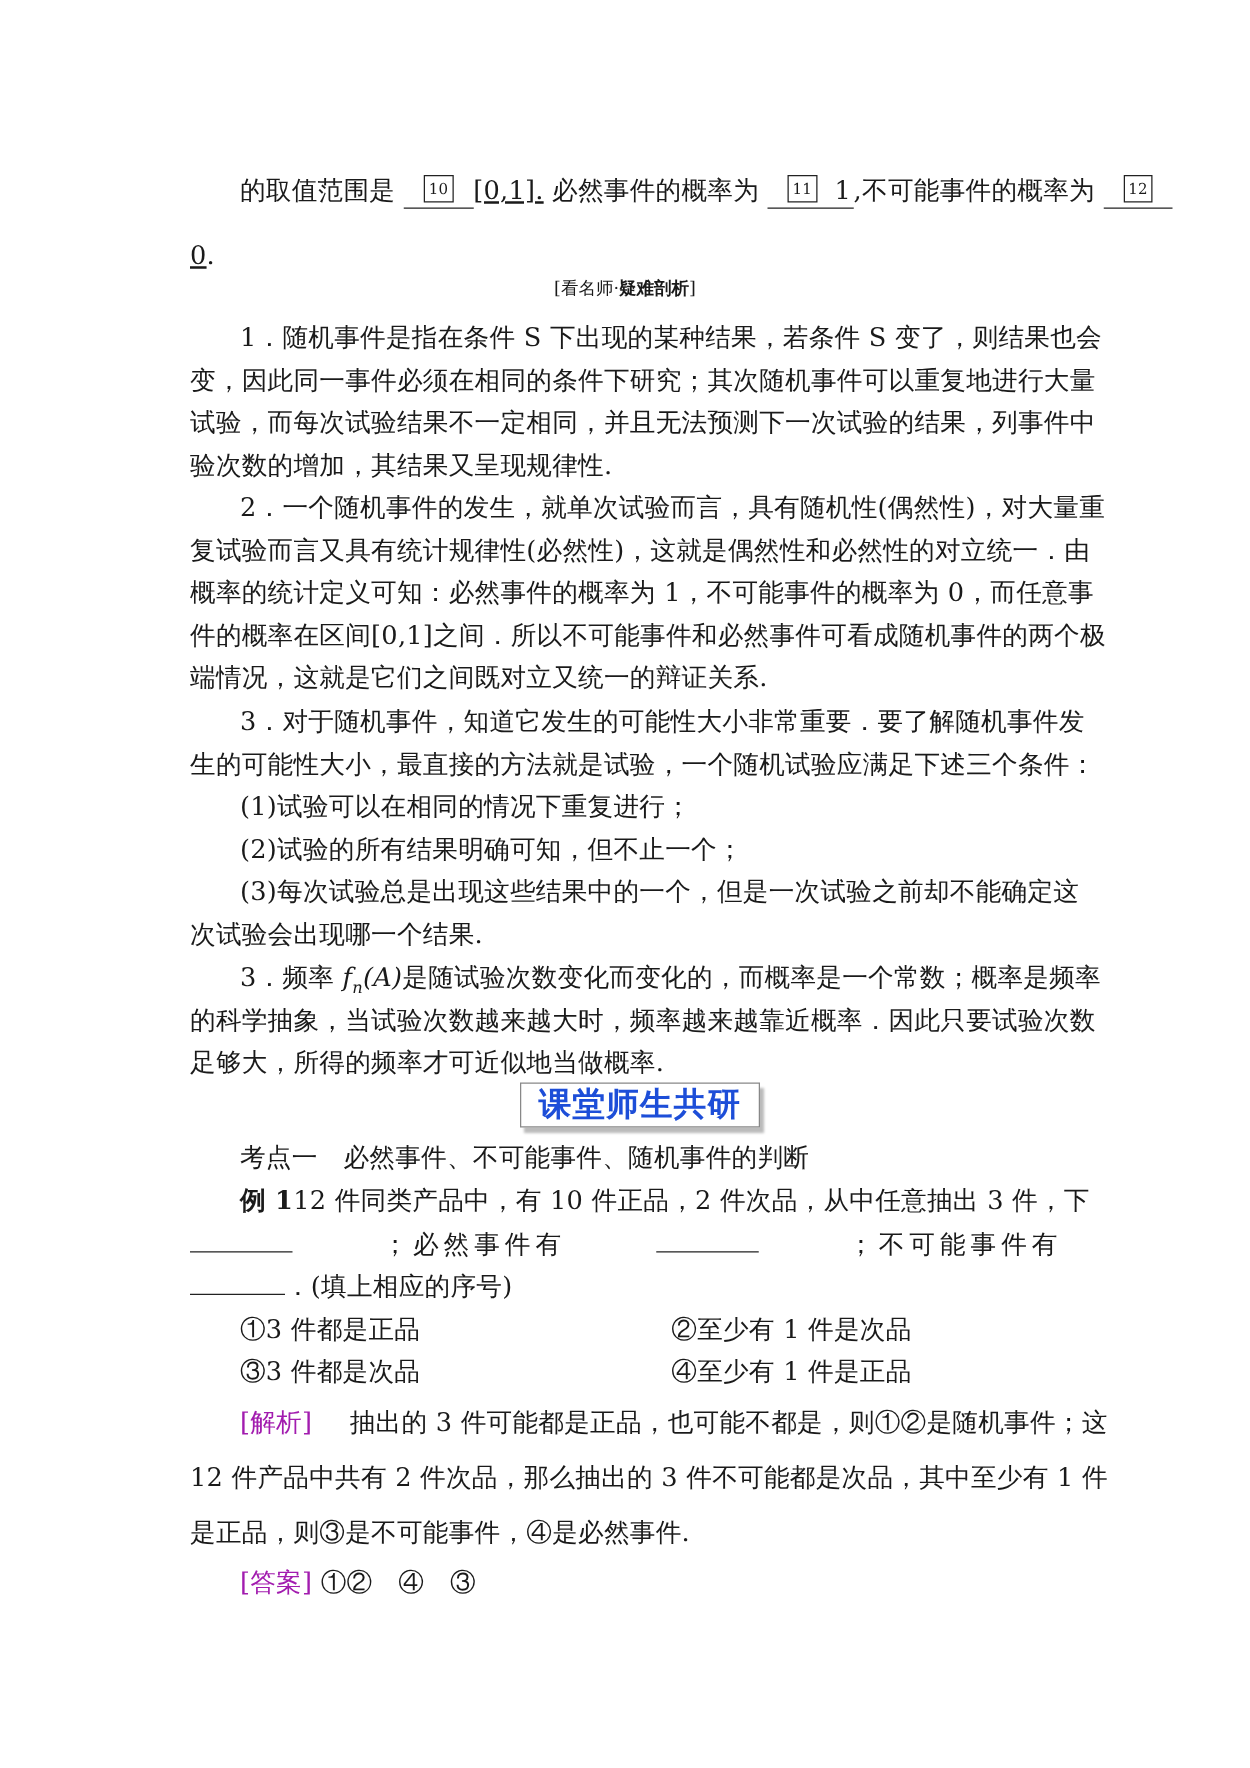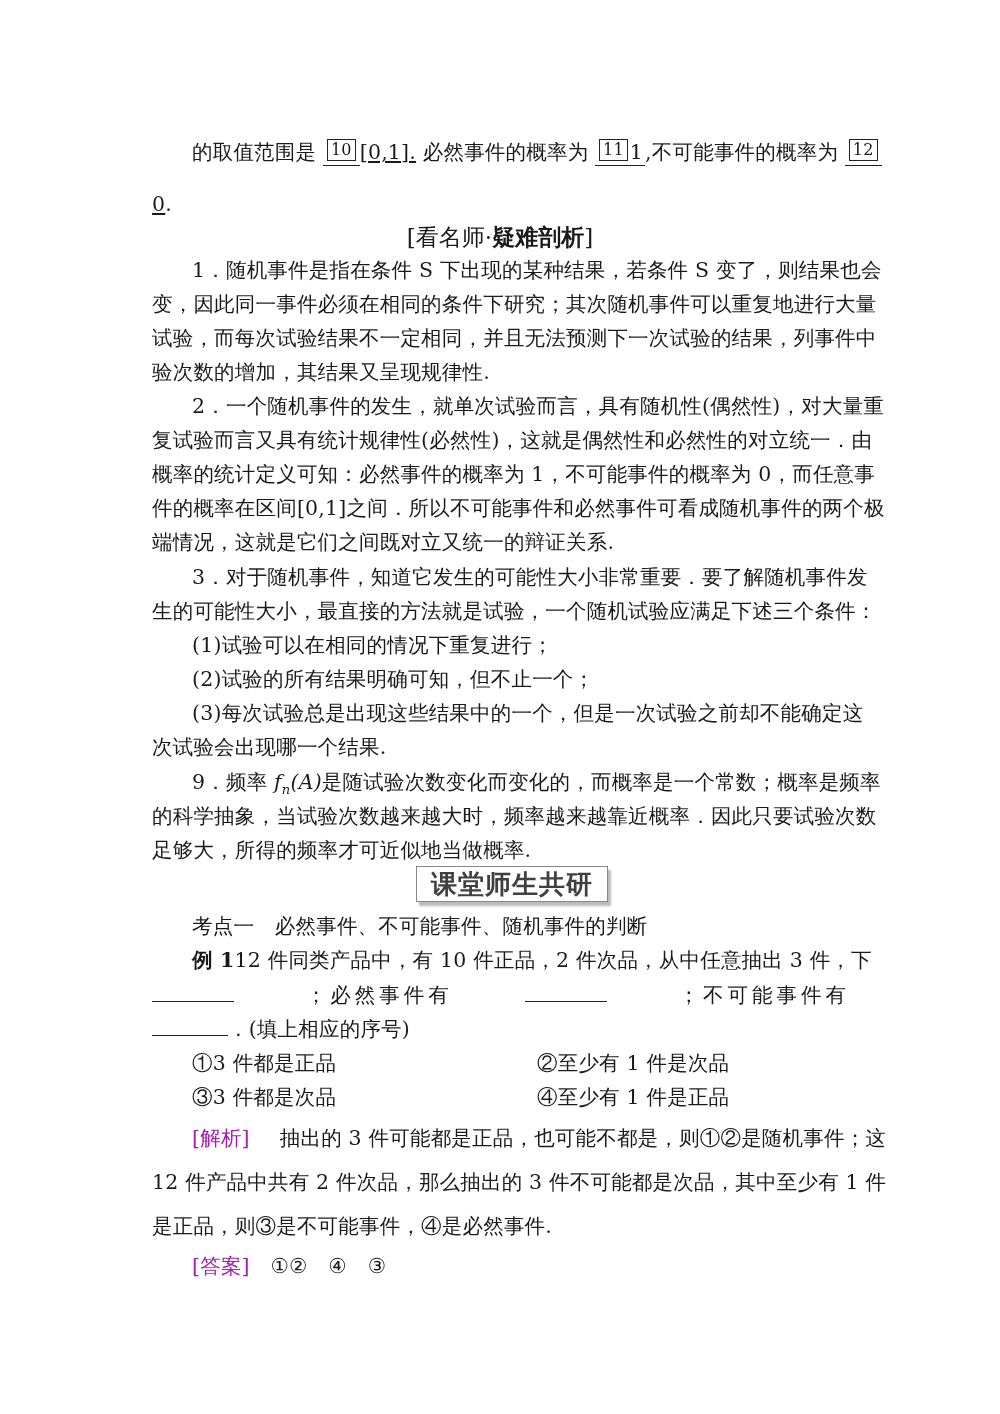--- a/index.html
+++ b/index.html
@@ -1,29 +1,29 @@
 <!DOCTYPE html>
 <html><head>
 <meta charset="utf-8">
 <style>
   html, body { margin:0; padding:0; background:#ffffff; }
   body { width:1000px; height:1414px; position:relative; overflow:hidden;
          font-family:"DejaVu Serif", "Liberation Serif", serif; color:#1a1a1a; }
   .line { position:absolute; left:152px; width:698px; font-size:20.5px; line-height:24px; white-space:nowrap; letter-spacing:0.2px; }
   .indent { left:192px; width:658px; }
   .just { text-align:justify; text-align-last:justify; }
-  .boxnum { display:inline-block; border:1.5px solid #222; padding:0 3px; line-height:20px; font-size:16px; margin:0 2px; position:relative; top:-4px; }
+  .boxnum { display:inline-block; border:1.5px solid #222; padding:0 3px; line-height:20px; font-size:12px; margin:0 14px; position:relative; top:-4px; }
   .ul { text-decoration:underline; }
   .ulbox { display:inline-block; border-bottom:1.5px solid #222; padding:0 2px; }
-  .center { position:absolute; left:0; width:1000px; text-align:center; font-size:23px; }
+  .center { position:absolute; left:0; width:1000px; text-align:center; font-size:14px; }
   .bold { font-weight:bold; }
   .red { color:#a21caf; }
   .banner { position:absolute; left:416px; top:866px; width:190px; height:34px; border:1.5px solid #888;
             box-shadow:3px 4px 2px #bbb; background:#fff; text-align:center; font-size:26px; line-height:34px;
-            font-weight:bold; color:#404040; letter-spacing:1px; }
+            font-weight:bold; color:#1d4ed8; letter-spacing:1px; }
   .blank { display:inline-block; border-bottom:1.3px solid #222; width:82px; height:18px; vertical-align:baseline; }
   .ital { font-style:italic; }
   sub { font-size:13px; }
 </style>
 </head>
 <body>
 
 <div class="line" style="left:192px; top:140px;">
   <span>的取值范围是</span>
   <span class="ulbox"><span class="boxnum">10</span></span><span class="ul">[0,1].</span>
@@ -51,21 +51,21 @@
 <div class="line" style="top:530px;">端情况，这就是它们之间既对立又统一的辩证关系.</div>
 
 <div class="line indent just" style="top:565px;">3．对于随机事件，知道它发生的可能性大小非常重要．要了解随机事件发</div>
 <div class="line just" style="top:599px;">生的可能性大小，最直接的方法就是试验，一个随机试验应满足下述三个条件：</div>
 <div class="line indent" style="top:633px;">(1)试验可以在相同的情况下重复进行；</div>
 <div class="line indent" style="top:667px;">(2)试验的所有结果明确可知，但不止一个；</div>
 <div class="line indent just" style="top:701px;">(3)每次试验总是出现这些结果中的一个，但是一次试验之前却不能确定这</div>
 <div class="line" style="top:735px;">次试验会出现哪一个结果.</div>
 
 <div class="line indent" style="top:770px;">
-  <span>9．频率 </span><span class="ital">f</span><sub class="ital">n</sub><span class="ital">(A)</span><span>是随试验次数变化而变化的，而概率是一个常数；概率是频率</span>
+  <span>3．频率 </span><span class="ital">f</span><sub class="ital">n</sub><span class="ital">(A)</span><span>是随试验次数变化而变化的，而概率是一个常数；概率是频率</span>
 </div>
 <div class="line just" style="top:804px;">的科学抽象，当试验次数越来越大时，频率越来越靠近概率．因此只要试验次数</div>
 <div class="line" style="top:838px;">足够大，所得的频率才可近似地当做概率.</div>
 
 <div class="banner">课堂师生共研</div>
 
 <div class="line indent" style="top:914px;">考点一　必然事件、不可能事件、随机事件的判断</div>
 
 <div class="line indent" style="top:948px; display:flex; justify-content:space-between;">
   <span class="bold">例 1</span>
@@ -88,14 +88,14 @@
 
 <div class="line indent" style="top:1126px; display:flex;">
   <span class="red">[解析]</span>
   <span style="flex:1; margin-left:30px; text-align:justify; text-align-last:justify;">抽出的 3 件可能都是正品，也可能不都是，则①②是随机事件；这</span>
 </div>
 <div class="line just" style="top:1170px;">12 件产品中共有 2 件次品，那么抽出的 3 件不可能都是次品，其中至少有 1 件</div>
 <div class="line" style="top:1214px;">是正品，则③是不可能事件，④是必然事件.</div>
 
 <div class="line indent" style="top:1254px;">
   <span class="red">[答案]</span>
-  <span style="margin-left:14px;">①②　④　③</span>
+  <span style="">①②　④　③</span>
 </div>
 
 </body></html>

